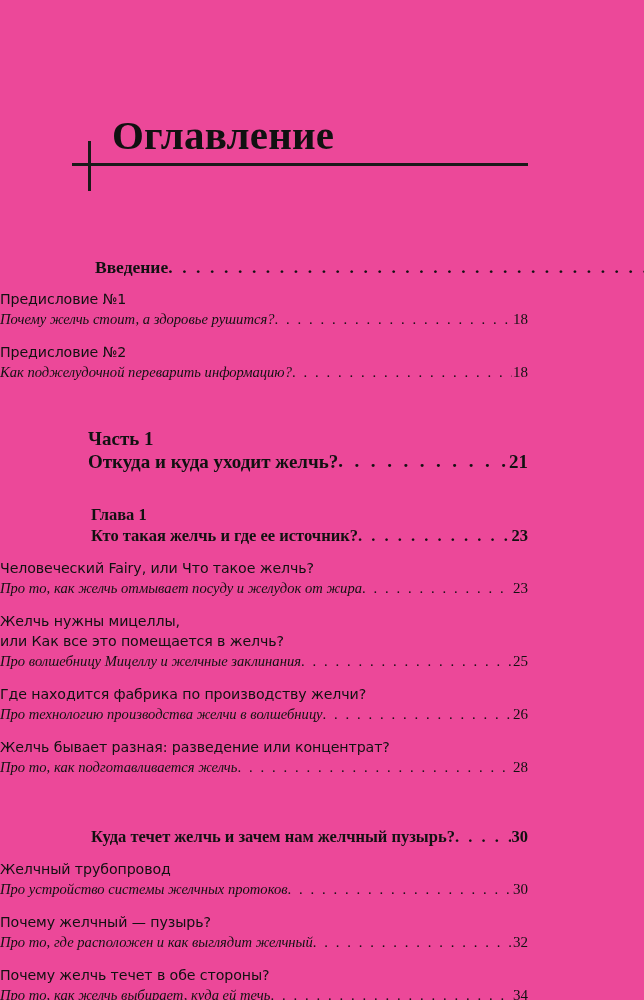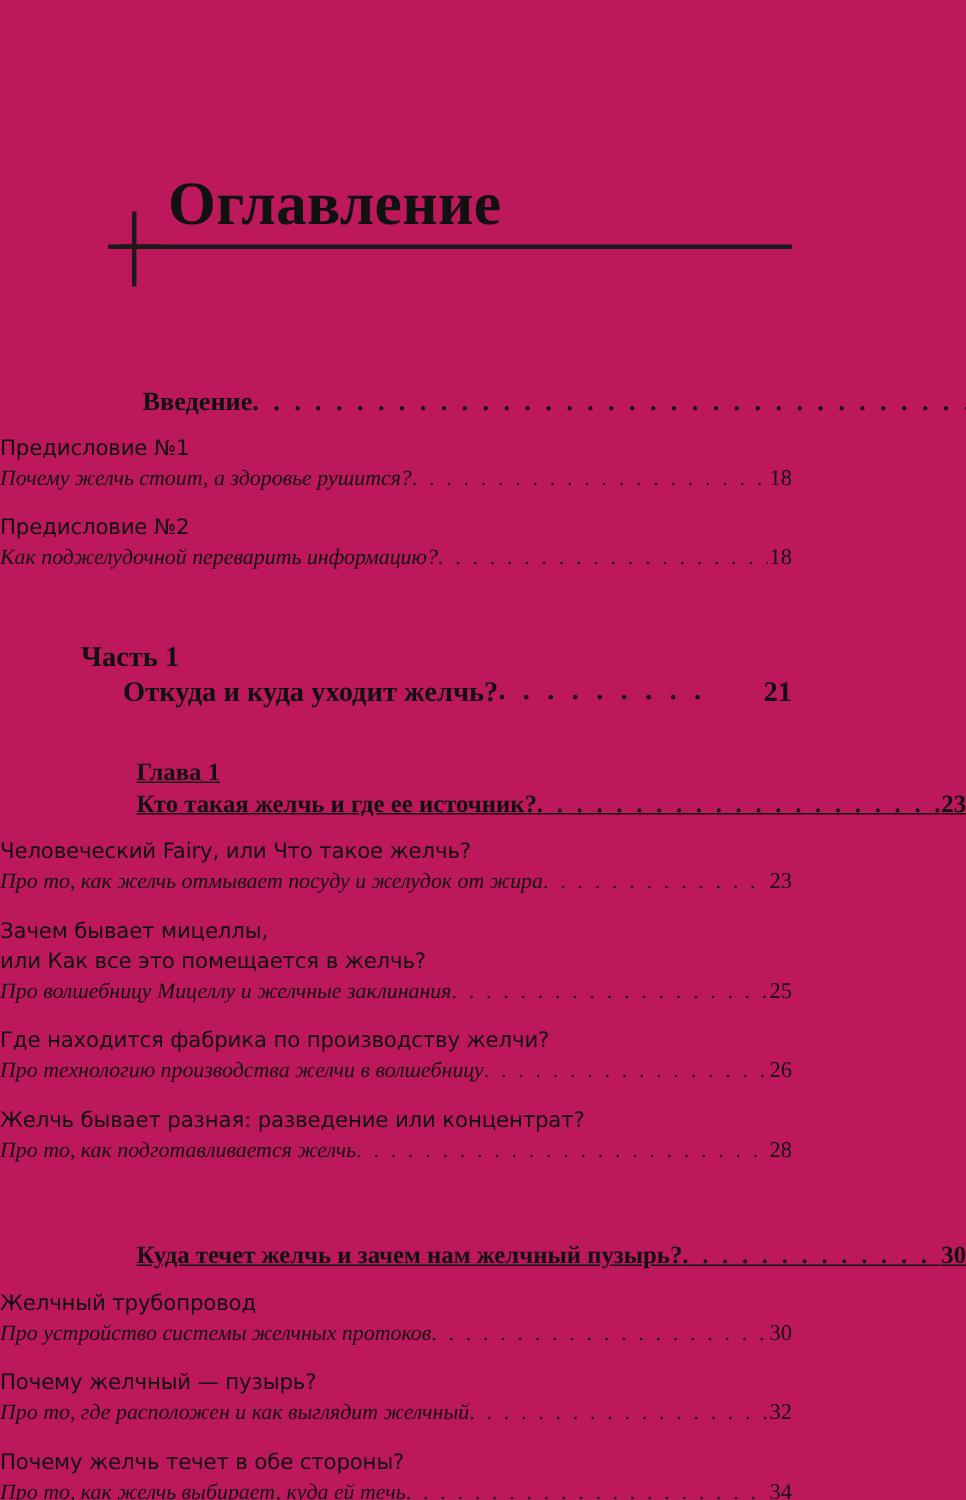--- a/index.html
+++ b/index.html
@@ -14,21 +14,21 @@
     overflow: hidden;
     font-family: "Liberation Serif", "DejaVu Serif", serif;
     color: #111111;
     -webkit-font-smoothing: antialiased;
   }
 
   
   .page {
     position: absolute;
     inset: 0;
-    background: #be185d;
+    background: #ec4899;
   }
 
   
   .crosshair {
     position: absolute;
     left: 72px;
     top: 141px;
     width: 36px;
     height: 50px;
     pointer-events: none;
@@ -116,48 +116,47 @@
   .sec-front .leader {
     font-size: 17.5px;
     font-weight: 700;
     letter-spacing: 2.6px;
     position: relative;
     top: -0.5px;
   }
 
   
   .part {
-    padding-left: 54px;
+    padding-left: 88px;
     padding-right: 116px;
   }
   .part .kicker {
     font-size: 19px;
     font-weight: 700;
     line-height: 23px;
     white-space: nowrap;
   }
   .part .label,
   .part .pageno {
     font-size: 19px;
     font-weight: 700;
     line-height: 24px;
-    margin-left: 28px;
   }
   .part .leader {
     font-size: 19px;
     font-weight: 700;
     letter-spacing: 3.4px;
     position: relative;
     top: -1px;
   }
 
   
   .chapter {
     padding-left: 91px;
-    text-decoration: underline;
+    padding-right: 116px;
   }
   .chapter .kicker {
     font-size: 16.5px;
     font-weight: 700;
     line-height: 21px;
     white-space: nowrap;
   }
   .chapter .label,
   .chapter .pageno {
     font-size: 16.5px;
@@ -275,21 +274,21 @@
     <div class="entry">
       <div class="etitle">Человеческий Fairy, или Что такое желчь?</div>
       <div class="row">
         <span class="label">Про то, как желчь отмывает посуду и желудок от жира</span>
         <span class="leader">. . . . . . . . . . . . . . . . . . . . . . . . . . . . . . . . . . . . . . . . . . . . . . . . . . . . . . . . . . . . . . . . . . . . . . . . .</span>
         <span class="pageno">23</span>
       </div>
     </div>
 
     <div class="entry">
-      <div class="etitle">Зачем бывает мицеллы,</div>
+      <div class="etitle">Желчь нужны мицеллы,</div>
       <div class="etitle">или Как все это помещается в желчь?</div>
       <div class="row">
         <span class="label">Про волшебницу Мицеллу и желчные заклинания</span>
         <span class="leader">. . . . . . . . . . . . . . . . . . . . . . . . . . . . . . . . . . . . . . . . . . . . . . . . . . . . . . . . . . . . . . . . . . . . . . . . .</span>
         <span class="pageno">25</span>
       </div>
     </div>
 
     <div class="entry">
       <div class="etitle">Где находится фабрика по производству желчи?</div>

